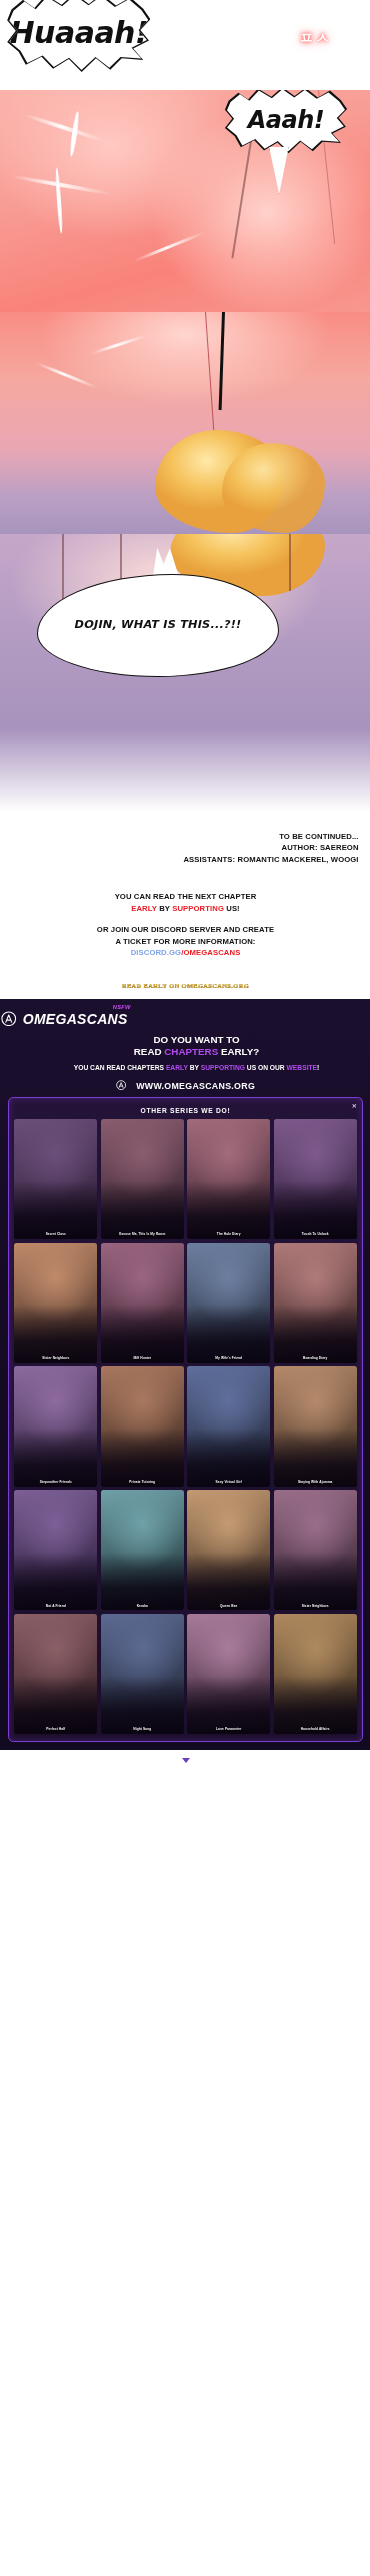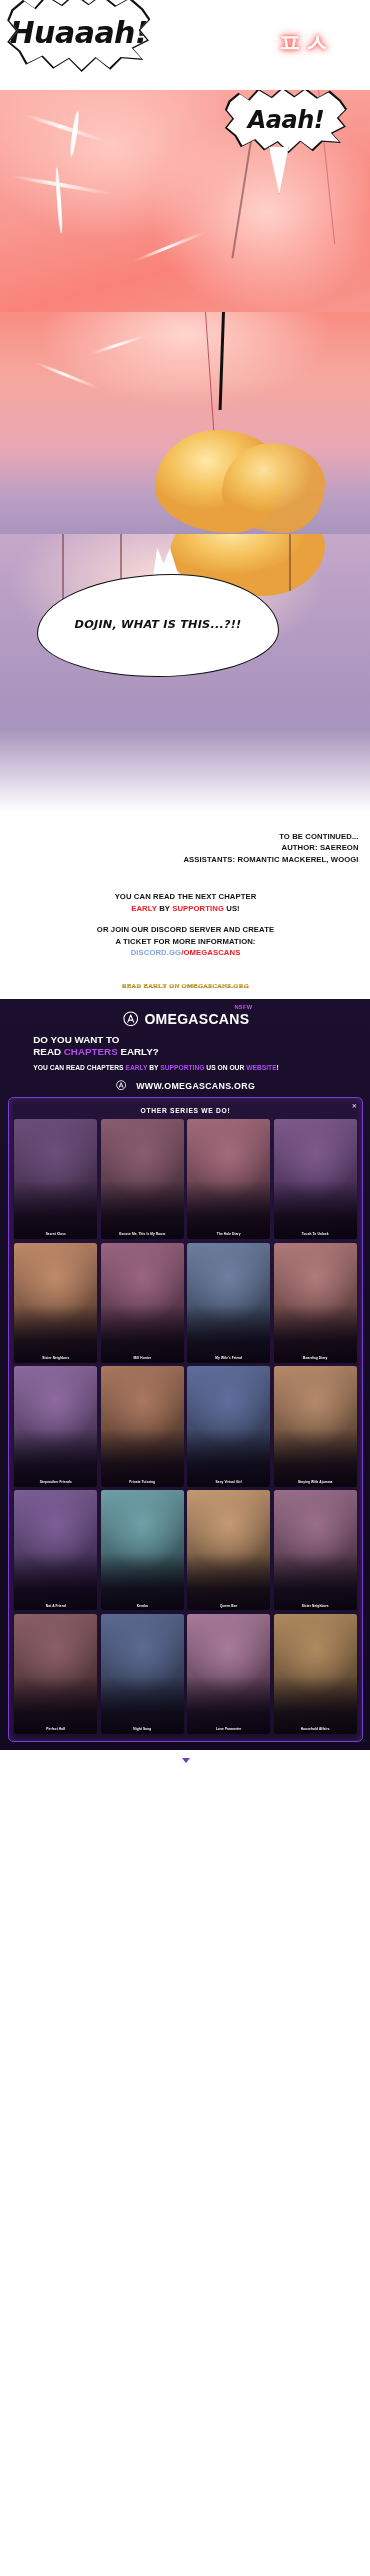--- a/index.html
+++ b/index.html
@@ -232,22 +232,23 @@
     -webkit-text-stroke:0.2px #7a5406;
   }
 
   
   .ad{
     background:linear-gradient(180deg,#1b0f2e 0%, #150b24 40%, #120a20 100%);
     padding:9.3px 0 0 0;
     position:relative;
   }
   .ad-head{
-    display:flex; align-items:center; justify-content:center; gap:5.2px;
+    display:flex; align-items:center; justify-content:flex-start; gap:5.2px;
     padding:2.1px 0 1px 0;
+    font-style:italic;
   }
   .omega-mark{
     width:17.5px;height:17.5px;
     display:flex;align-items:center;justify-content:center;
     color:#fff;font-size:13px;font-family:"DejaVu Sans",sans-serif;font-weight:700;
     line-height:1;
   }
   .ad-brand{
     color:#ffffff;
     font-family:"Liberation Sans", sans-serif;
@@ -257,21 +258,21 @@
     position:relative;
   }
   .nsfw-badge{
     position:absolute;
     top:-6.7px; right:-3.1px;
     color:#c94cf5;
     font-size:5.7px;
     font-weight:700;
     letter-spacing:0.3px;
   }
-  .ad-lines{ padding:5.2px 11.3px 1px 11.3px;margin-left:22px; }
+  .ad-lines{ text-align:center; padding:5.2px 11.3px 1px 11.3px;margin-left:22px; }
   .ad-l1{
     color:#ffffff;
     font-family:"Liberation Sans",sans-serif;
     font-weight:700;
     font-size:9.8px;
     line-height:1.28;
   }
   .ad-l1 .hl{ color:#b14cf0; }
   .ad-l2{
     color:#ffffff;
@@ -364,21 +365,21 @@
 </head>
 <body>
 
 <div class="page">
 
   <section class="panel" id="panel-1">
     <div class="shout-wrap" style="left:9.3px; top:-6.2px; width:139px; height:77px;">
       <div class="shout-outline"></div>
       <div class="shout" style="inset:0; font-size:30px;">Huaaah!</div>
     </div>
-    <div class="sfx-glow" style="right:40px; top:32px; font-size:26px;">ㅍㅅ</div>
+    <div class="sfx-glow" style="right:40px; top:32px; font-size:15px;">ㅍㅅ</div>
   </section>
 
 
   <section class="panel" id="panel-3">
     <div class="skin-b"></div>
 
     <div class="streak" style="left:20.6px; top:36px; width:88px; height:4.1px; transform:rotate(18deg);"></div>
     <div class="streak" style="left:10.3px; top:93px; width:103px; height:3.6px; transform:rotate(10deg);"></div>
     <div class="streak" style="left:129px; top:155px; width:82px; height:3.1px; transform:rotate(-22deg);"></div>
     <div class="dropline" style="left:72px; top:20.6px; width:5.2px; height:46px; transform:rotate(8deg);"></div>

